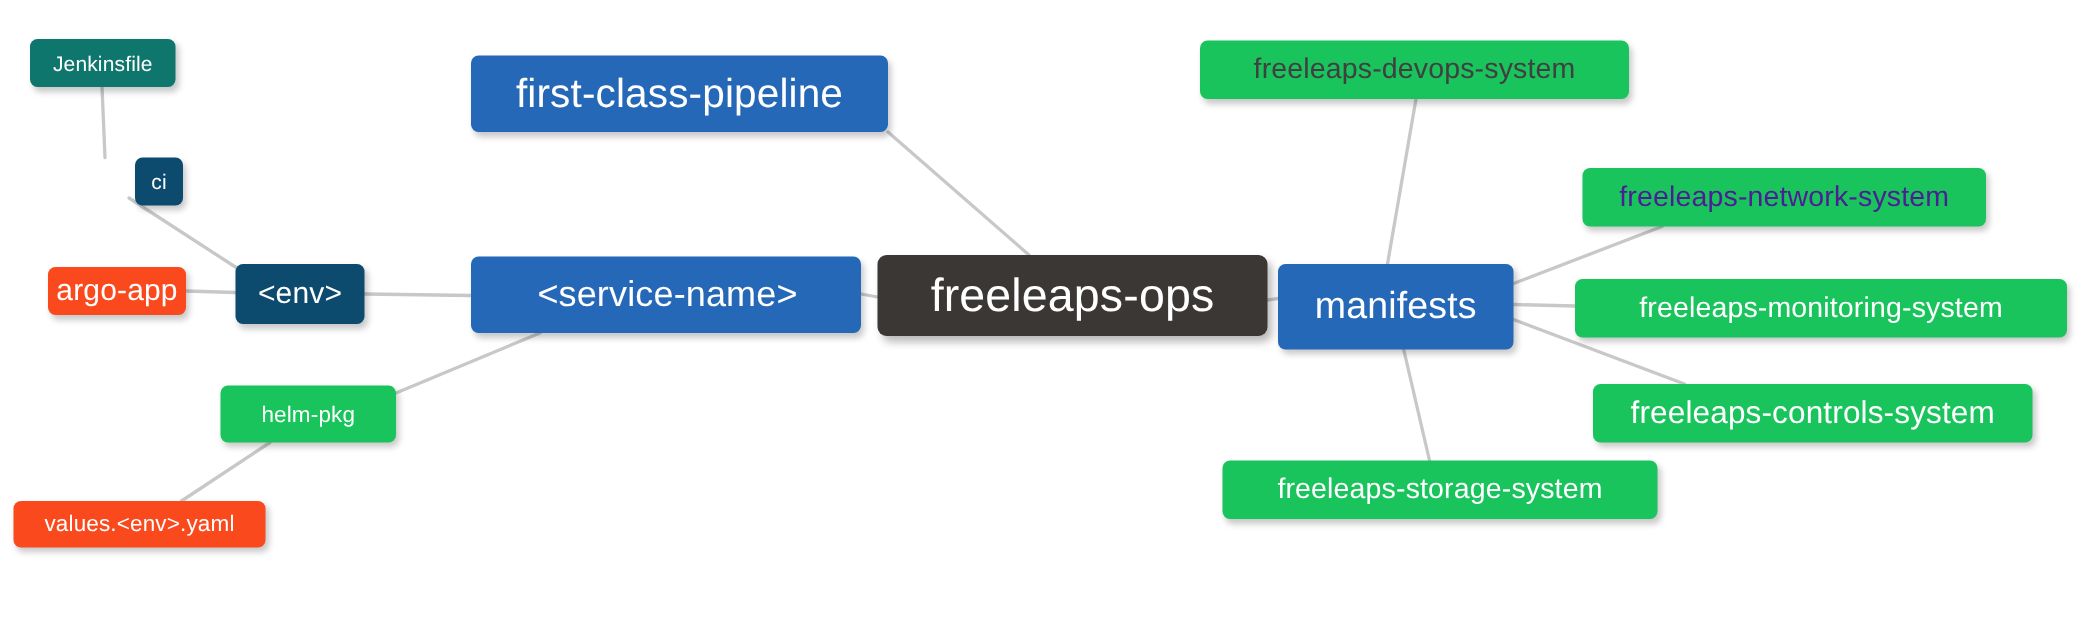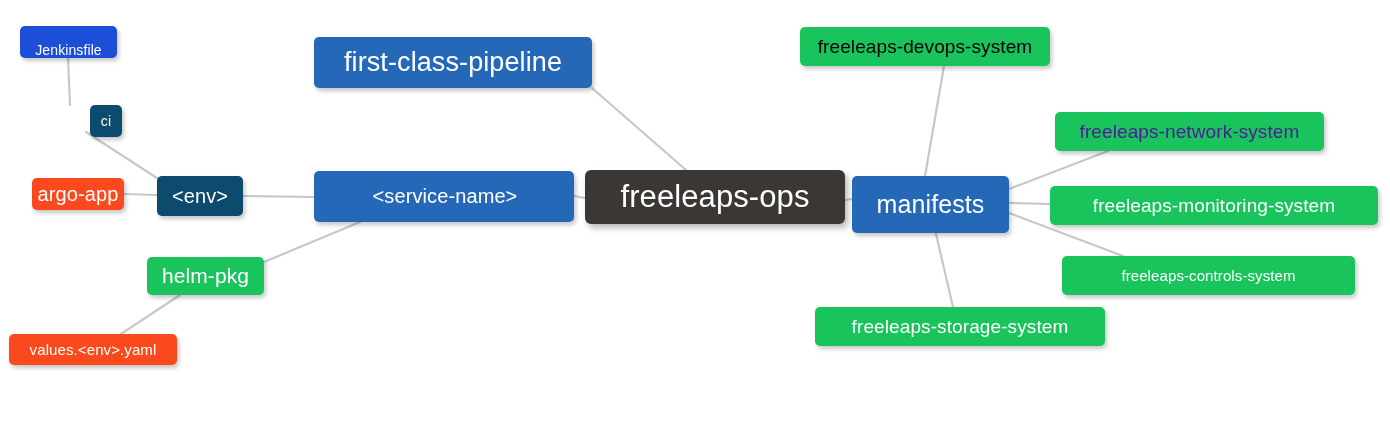--- a/index.html
+++ b/index.html
@@ -69,56 +69,56 @@
       <line x1="925" y1="176" x2="944" y2="66" stroke="#c8c8c8"></line>
       <line x1="1009" y1="189" x2="1108" y2="151" stroke="#c8c8c8"></line>
       <line x1="1009" y1="203" x2="1050" y2="204" stroke="#c8c8c8"></line>
       <line x1="1009" y1="213" x2="1123" y2="256" stroke="#c8c8c8"></line>
       <line x1="933" y1="221" x2="953" y2="307" stroke="#c8c8c8"></line>
     </svg>
   <div id="node-layer">
       <div class="node root" style="left: 585px; top: 170px; width: 260px; height: 54px; font-size: 31px; background: rgb(59, 55, 52); color: rgb(255, 255, 255);">
         <span>freeleaps-ops</span>
       </div>
-      <div class="node" style="left: 314px; top: 171px; width: 260px; height: 51px; font-size: 20px; background: rgb(37, 104, 184); color: rgb(255, 255, 255); padding-left: 12px;">
+      <div class="node" style="left: 314px; top: 171px; width: 260px; height: 51px; font-size: 24px; background: rgb(37, 104, 184); color: rgb(255, 255, 255); padding-left: 12px;">
         <span>&lt;service-name&gt;</span>
       </div>
       <div class="node" style="left: 314px; top: 37px; width: 278px; height: 51px; font-size: 27px; background: rgb(37, 104, 184); color: rgb(255, 255, 255);">
         <span>first-class-pipeline</span>
       </div>
       <div class="node" style="left: 852px; top: 176px; width: 157px; height: 57px; font-size: 25px; background: rgb(37, 104, 184); color: rgb(255, 255, 255);">
         <span>manifests</span>
       </div>
       <div class="node" style="left: 157px; top: 176px; width: 86px; height: 40px; font-size: 20px; background: #0c4a6e; color: rgb(255, 255, 255);">
         <span>&lt;env&gt;</span>
       </div>
-      <div class="node" style="left: 147px; top: 257px; width: 117px; height: 38px; font-size: 21px; background: rgb(25, 196, 92); color: rgb(255, 255, 255);">
+      <div class="node" style="left: 147px; top: 257px; width: 117px; height: 38px; font-size: 15px; background: rgb(25, 196, 92); color: rgb(255, 255, 255);">
         <span>helm-pkg</span>
       </div>
-      <div class="node" style="left: 20px; top: 26px; width: 97px; height: 32px; font-size: 14px; background: #1d4ed8; color: rgb(255, 255, 255); align-items: flex-end;">
+      <div class="node" style="left: 20px; top: 26px; width: 97px; height: 32px; font-size: 14px; background: #0f766e; color: rgb(255, 255, 255);">
         <span>Jenkinsfile</span>
       </div>
       <div class="node" style="left: 54px; top: 105px; width: 32px; height: 32px; font-size: 14px; background: #0c4a6e; color: rgb(255, 255, 255); margin-left: 36px;">
         <span>ci</span>
       </div>
       <div class="node" style="left: 32px; top: 178px; width: 92px; height: 32px; font-size: 20px; background: rgb(249, 73, 29); color: rgb(255, 255, 255);">
         <span>argo-app</span>
       </div>
       <div class="node" style="left: 9px; top: 334px; width: 168px; height: 31px; font-size: 15px; background: rgb(249, 73, 29); color: rgb(255, 255, 255);">
         <span>values.&lt;env&gt;.yaml</span>
       </div>
-      <div class="node" style="left: 800px; top: 27px; width: 250px; height: 39px; font-size: 19px; background: rgb(25, 196, 92); color: #000000;">
+      <div class="node" style="left: 800px; top: 27px; width: 286px; height: 39px; font-size: 19px; background: rgb(25, 196, 92); color: #404040;">
         <span>freeleaps-devops-system</span>
       </div>
       <div class="node" style="left: 1055px; top: 112px; width: 269px; height: 39px; font-size: 19px; background: rgb(25, 196, 92); color: #4c1d95;">
         <span>freeleaps-network-system</span>
       </div>
       <div class="node" style="left: 1050px; top: 186px; width: 328px; height: 39px; font-size: 19px; background: rgb(25, 196, 92); color: rgb(255, 255, 255); text-align: right;">
         <span>freeleaps-monitoring-system</span>
       </div>
-      <div class="node" style="left: 1062px; top: 256px; width: 293px; height: 39px; font-size: 15px; background: rgb(25, 196, 92); color: rgb(255, 255, 255);">
+      <div class="node" style="left: 1062px; top: 256px; width: 293px; height: 39px; font-size: 21px; background: rgb(25, 196, 92); color: rgb(255, 255, 255);">
         <span>freeleaps-controls-system</span>
       </div>
       <div class="node" style="left: 815px; top: 307px; width: 290px; height: 39px; font-size: 19px; background: rgb(25, 196, 92); color: rgb(255, 255, 255);">
         <span>freeleaps-storage-system</span>
       </div>
     </div>
 </div>
 
 </body></html>

